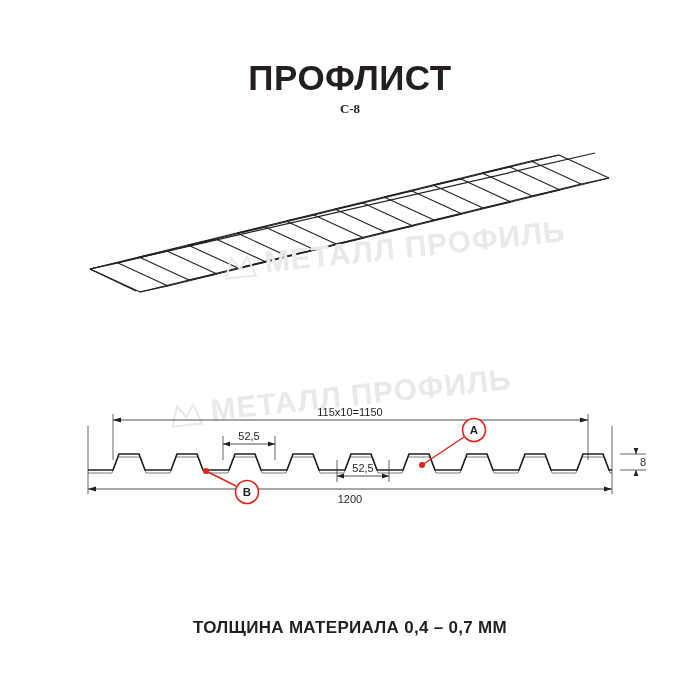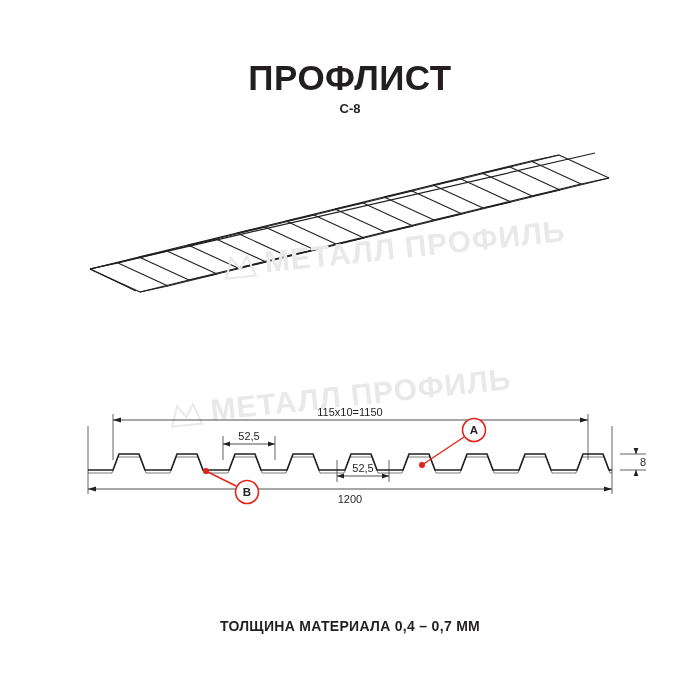--- a/index.html
+++ b/index.html
@@ -33,20 +33,21 @@
   }
   .subtitle {
     position: absolute;
     top: 101px;
     left: 0;
     width: 700px;
     text-align: center;
     font-size: 13px;
     font-weight: bold;
     color: #231f20;
+    font-family: Liberation Serif, serif;
   }
   .iso-wrap {
     position: absolute;
     top: 130px;
     left: 40px;
     width: 620px;
     height: 190px;
   }
   .section-wrap {
     position: absolute;
@@ -55,21 +56,21 @@
     width: 620px;
     height: 130px;
     margin-top: 28px;
   }
   .footer {
     position: absolute;
     top: 618px;
     left: 0;
     width: 700px;
     text-align: center;
-    font-size: 14px;
+    font-size: 17px;
     font-weight: bold;
     letter-spacing: 0.3px;
     color: #231f20;
   }
   .wm {
     position: absolute;
     pointer-events: none;
     color: #e9e9e9;
     font-size: 30px;
     font-weight: bold;

